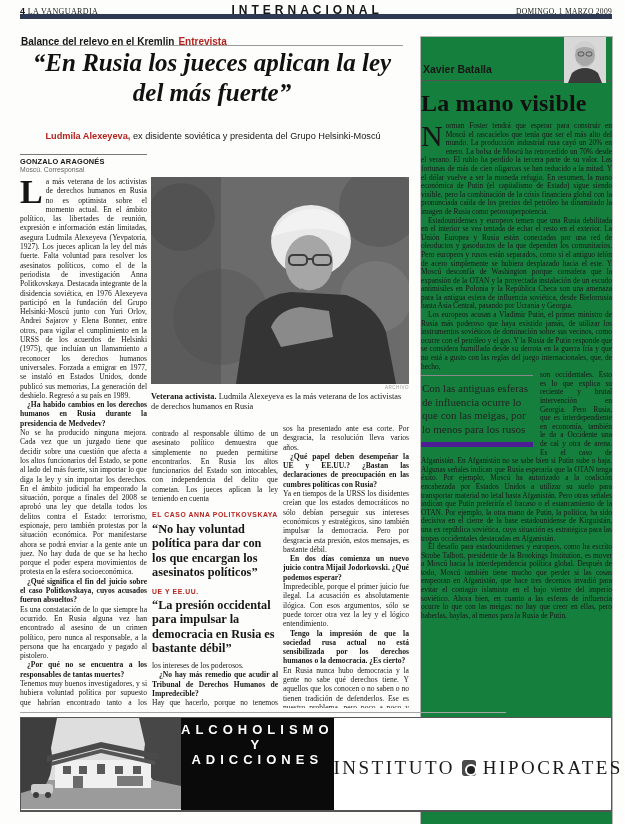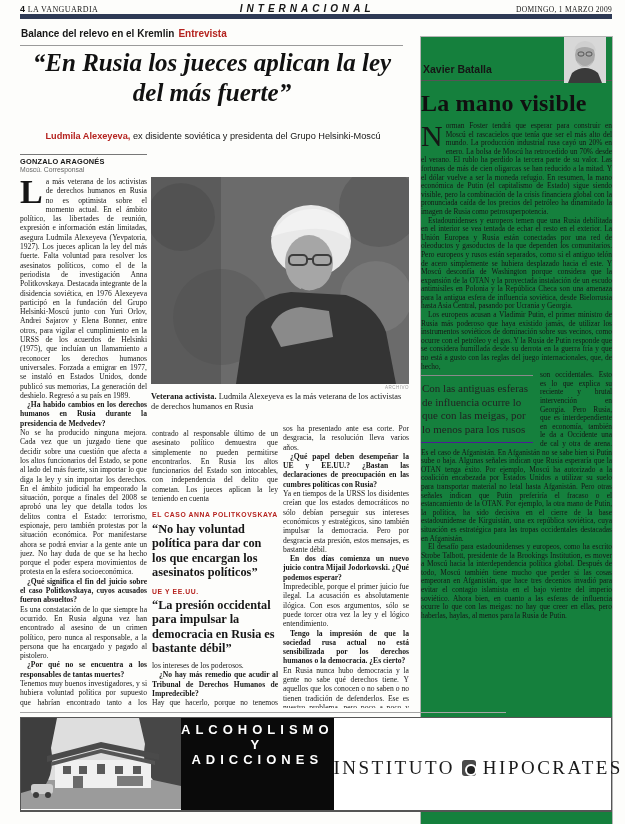--- a/index.html
+++ b/index.html
@@ -6,25 +6,25 @@
   html,body { background:#e9e9e6; }
   #page {
     position:relative; width:625px; height:824px; background:#fdfdfb;
     font-family:"Liberation Serif", serif; color:#161616; overflow:hidden;
     margin:0 auto;
   }
   
   .masthead { position:absolute; top:3px; left:20px; width:592px; display:flex; justify-content:space-between; align-items:baseline; }
   .mh-left { font-size:8px; letter-spacing:.4px; }
   .mh-num { font-family:"Liberation Sans", sans-serif; font-weight:bold; font-size:9px; }
-  .mh-section { font-family:"Liberation Sans", sans-serif; font-weight:bold; font-size:10px; letter-spacing:4px;font-style:italic; }
+  .mh-section { font-family:"Liberation Sans", sans-serif; font-weight:bold; font-size:12px; letter-spacing:4px; }
   .mh-date { font-size:7.5px; letter-spacing:.3px; }
   .navybar { position:absolute; top:14px; left:20px; width:592px; height:5px; background:#2e3a55; }
   
-  .kicker { position:absolute; top:28px; left:21px; font-family:"Liberation Sans", sans-serif; font-weight:bold; font-size:10px; }
+  .kicker { position:absolute; top:36px; left:21px; font-family:"Liberation Sans", sans-serif; font-weight:bold; font-size:10px; }
   .kicker .tag { color:#b5231f; margin-left:4px; }
   .kicker-rule { position:absolute; top:45px; left:20px; width:383px; height:1px; background:#9a9a9a; }
   
   .headline { position:absolute; top:48px; left:16px; width:392px; text-align:center;
     font-weight:bold; font-style:italic; font-size:25px; line-height:1.2; color:#111; }
   .byline { position:absolute; top:131px; left:14px; width:398px; text-align:center;
     font-family:"Liberation Sans", sans-serif; font-size:9.2px; }
   .byline .name { color:#b5231f; font-weight:bold; }
   .author { position:absolute; top:154px; left:20px; width:127px; border-top:1px solid #777; padding-top:2px; font-family:"Liberation Sans", sans-serif; }
   .author .name { font-weight:bold; font-size:7.4px; letter-spacing:.2px; }
@@ -52,21 +52,21 @@
     border:1px solid #b5b5b5; background:#15803d; padding:0 0; }
   .oped-authorrow { position:relative; height:44px; border-bottom:1px solid #555; }
   .oped-author { position:absolute; left:2px; bottom:5px; font-family:"Liberation Sans", sans-serif; font-weight:bold; font-size:10.5px; }
   .oped-portrait { position:absolute; right:6px; bottom:-3px; width:42px; height:46px; }
   .oped-title { margin:9px 0 5px; font-size:24px; letter-spacing:.2px; color:#101010; }
   .oped-body { font-size:7.4px; line-height:8.6px; text-align:justify; overflow:hidden; height:562px; }
   .oped-body p { margin:0; }
   .oped-body p.ind { text-indent:7px; }
   .dropcap2 { float:left; font-size:30px; line-height:25px; padding:1px 3px 0 0; }
   .op-quote { float:left; width:112px; margin:4px 7px 2px 0; padding:6px 1px;
-    border-top:1px solid #8a8a8a; border-bottom:1px solid #4c1d95;
+    border-top:1px solid #8a8a8a; border-bottom:5px solid #4c1d95;
     font-size:11px; line-height:13.5px; text-align:left; color:#222; }
   
   .ad-rule { position:absolute; top:712px; left:20px; width:486px; height:1px; background:#a5a5a5; }
   .ad { position:absolute; top:717px; left:20px; width:592px; height:95px;
     border:1px solid #555; border-bottom-width:2px; display:flex; background:#fff; }
   .ad-photo { width:160px; height:100%; flex:none; }
   .ad-photo svg { display:block; }
   .ad-right { flex:1; display:flex; flex-direction:row; }
   .ad-banner { background:#0a0a0a; color:#fff; font-family:"Liberation Sans", sans-serif;
     font-weight:bold; font-size:13px; letter-spacing:5px; text-align:center; padding:4px 0 3px; }

